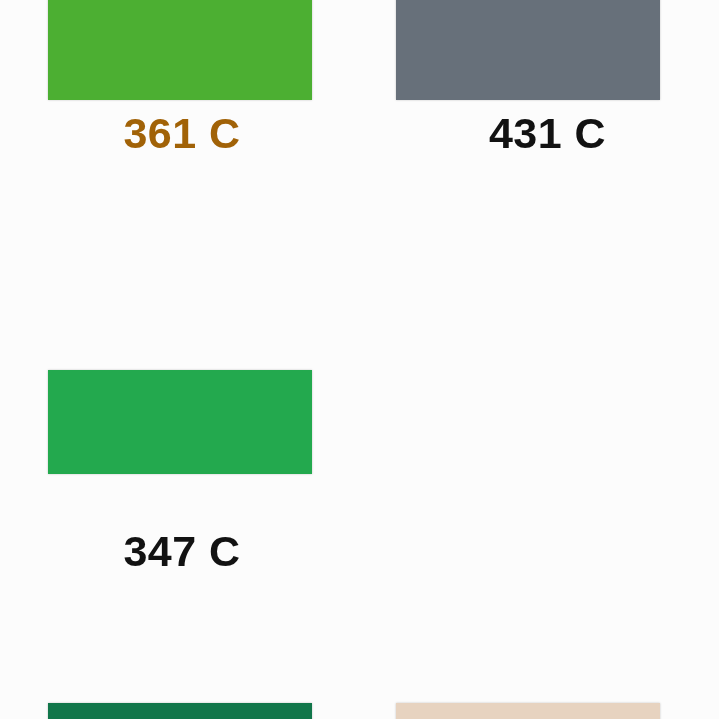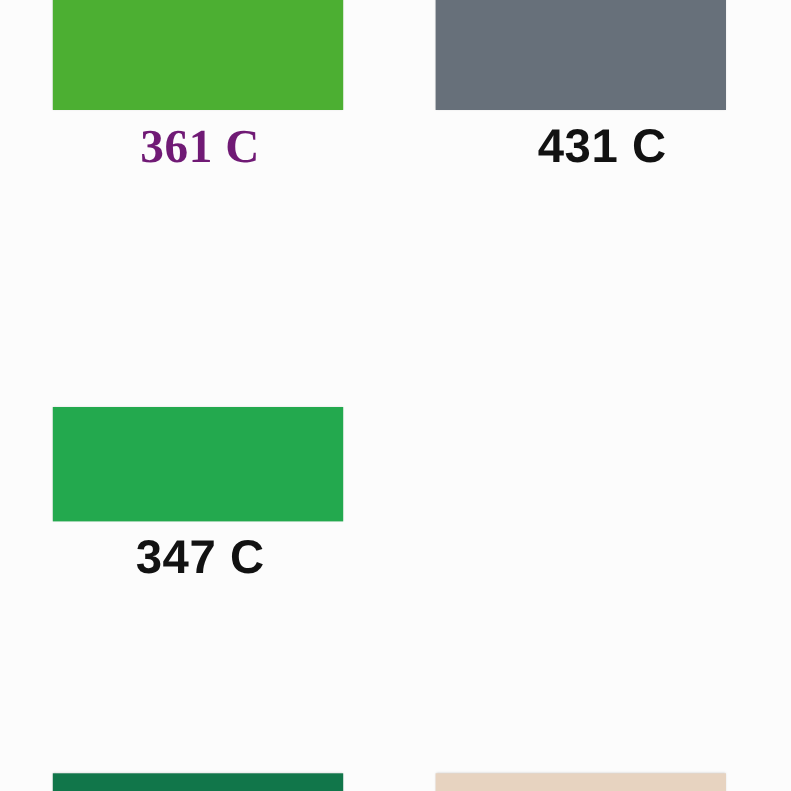--- a/index.html
+++ b/index.html
@@ -79,32 +79,32 @@
   }
 </style>
 </head>
 <body style="background: rgb(252, 252, 252);">
 
 <div id="swatch-sheet" style="background: rgb(252, 252, 252);">
 
   <div class="swatch-row" id="row-0">
     <div class="swatch-cell col-left">
       <div class="swatch-chip" style="background: rgb(76, 175, 50);"></div>
-      <div class="swatch-label" style="color: #701a75; font-family: Liberation Serif, serif;">361 C</div>
+      <div class="swatch-label" style="color: #a16207;">361 C</div>
     </div>
     <div class="swatch-cell col-right">
       <div class="swatch-chip" style="background: rgb(103, 112, 122);"></div>
       <div class="swatch-label" style="color: rgb(18, 18, 18);">431 C</div>
     </div>
   </div>
 
   <div class="swatch-row" id="row-1">
     <div class="swatch-cell col-left">
       <div class="swatch-chip" style="background: rgb(35, 169, 78);"></div>
-      <div class="swatch-label" style="color: rgb(18, 18, 18);">347 C</div>
+      <div class="swatch-label" style="color: rgb(18, 18, 18); margin-top: 44px;">347 C</div>
     </div>
   </div>
 
   <div class="swatch-row" id="row-2">
     <div class="swatch-cell col-left">
       <div class="swatch-chip" style="background: rgb(17, 118, 74);"></div>
       <div class="swatch-label" style="color: rgb(18, 18, 18);"></div>
     </div>
     <div class="swatch-cell col-right">
       <div class="swatch-chip" style="background: rgb(231, 211, 192);"></div>

